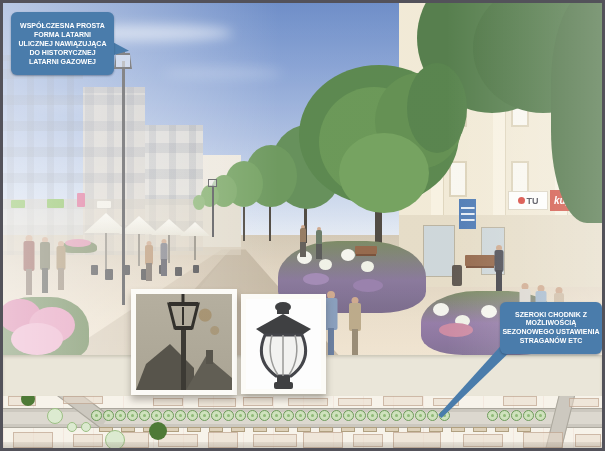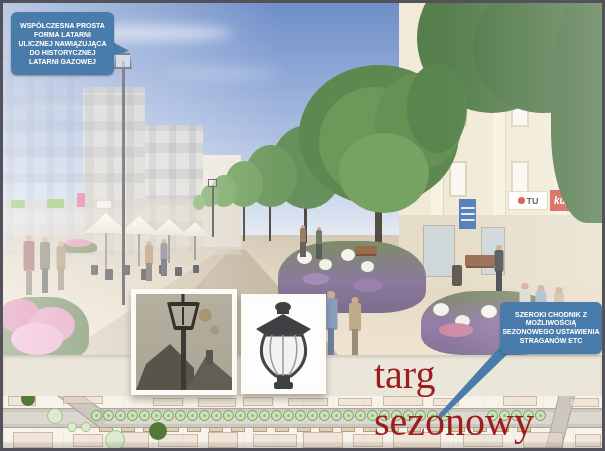--- a/index.html
+++ b/index.html
@@ -296,21 +296,20 @@
     <div class="person" style="left:556px;top:284px;height:54px;">
         <span class="head" style="width:7px;height:7px;"></span>
         <span class="body" style="top:6px;width:10px;height:24px;background:#c8b49a;"></span>
         <span class="legs" style="top:28px;height:24px;background:#8a7a66;"></span>
       </div>
 
     <div class="haze"></div>
   </div>
 
   <div class="band"></div>
-  <div class="title">targ sezonowy</div>
 
   <div class="card cardL">
     <div class="photoL">
       <svg width="96" height="96" viewBox="0 0 96 96">
         <polygon points="0,96 10,70 34,50 58,74 58,96" fill="#57544b"></polygon>
         <polygon points="50,96 70,62 96,84 96,96" fill="#615e54"></polygon>
         <rect x="70" y="56" width="7" height="14" fill="#57544b"></rect>
         <rect x="45" y="34" width="5" height="62" fill="#3c3a34"></rect>
         <polygon points="33,10 62,10 56,34 39,34" fill="none" stroke="#33312c" stroke-width="3"></polygon>
         <line x1="33" y1="10" x2="62" y2="10" stroke="#33312c" stroke-width="4"></line>

